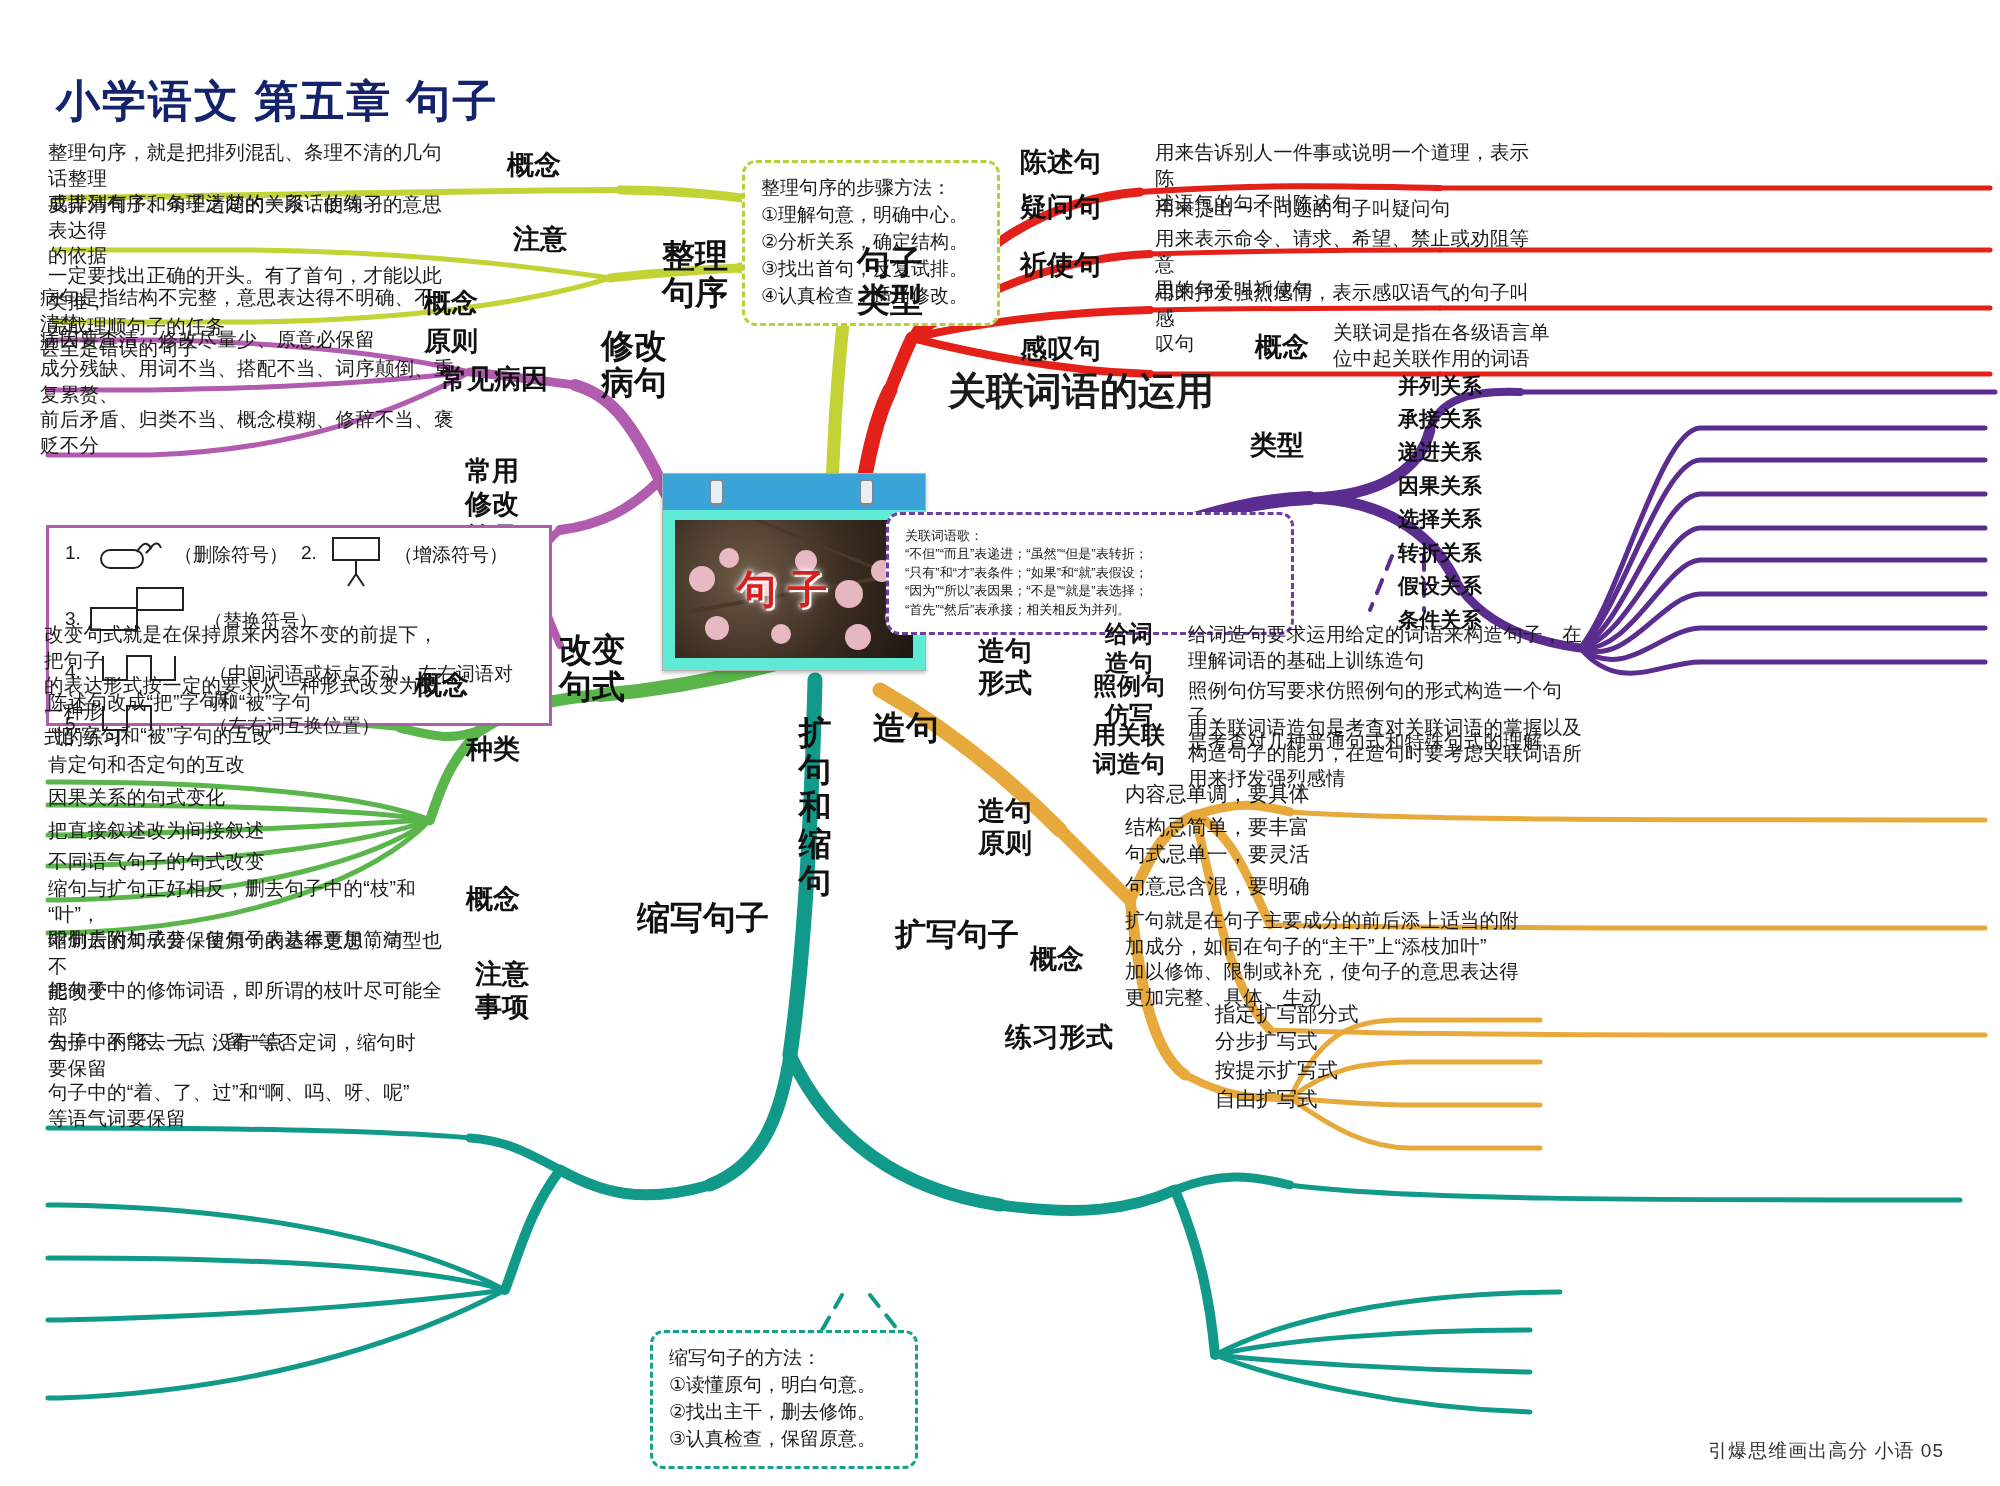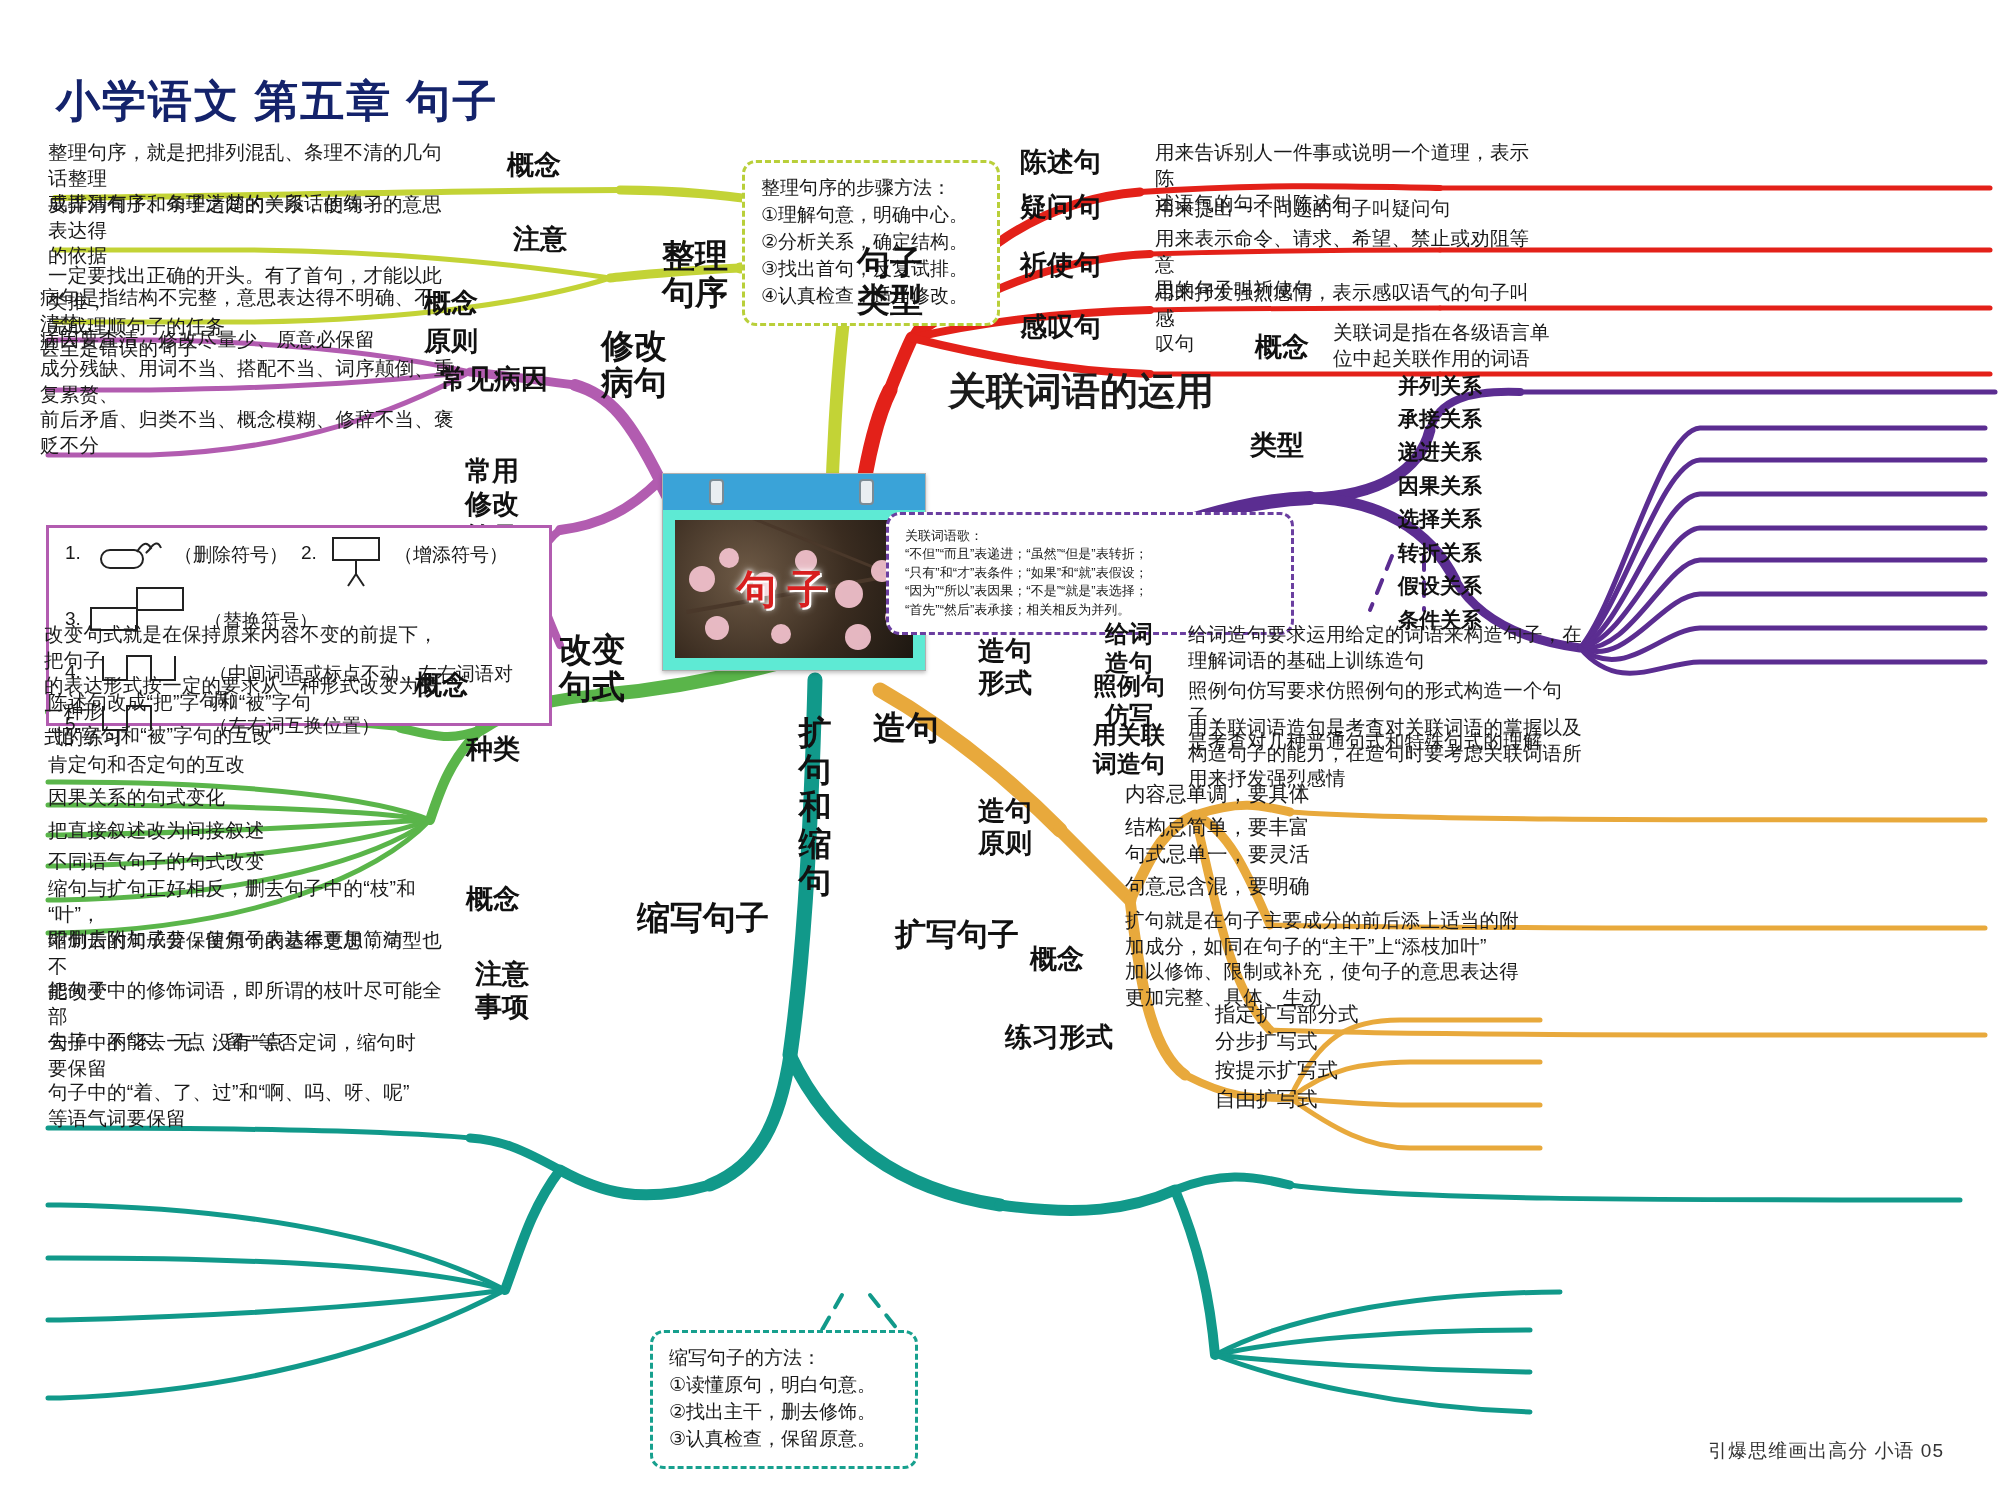--- a/index.html
+++ b/index.html
@@ -292,21 +292,21 @@
 
   <div class="lbl branchname" style="left:790px;top:715px;width:50px;text-align:center;line-height:1.12;">扩句
 和缩
 句</div>
 
   <div class="lbl branchname" style="left:845px;top:245px;width:90px;text-align:center;">句子
 类型</div>
   <div class="lbl node" style="left:1020px;top:145px;">陈述句</div>
   <div class="lbl node" style="left:1020px;top:190px;">疑问句</div>
   <div class="lbl node" style="left:1020px;top:248px;">祈使句</div>
-  <div class="lbl node" style="left:1020px;top:268px;margin-top:42px;">感叹句</div>
+  <div class="lbl node" style="left:1020px;top:268px;margin-top:64px;">感叹句</div>
   <div class="lbl para" style="left:1155px;top:140px;width:390px;">用来告诉别人一件事或说明一个道理，表示陈
 述语气的句子叫陈述句</div>
   <div class="lbl para" style="left:1155px;top:196px;width:390px;">用来提出一个问题的句子叫疑问句</div>
   <div class="lbl para" style="left:1155px;top:226px;width:390px;">用来表示命令、请求、希望、禁止或劝阻等意
 思的句子叫祈使句</div>
   <div class="lbl para" style="left:1155px;top:280px;width:390px;">用来抒发强烈感情，表示感叹语气的句子叫感
 叹句</div>
 
   <div class="lbl" style="left:948px;top:366px;font-size:38px;font-weight:700;">关联词语的运用</div>
   <div class="lbl node" style="left:1255px;top:330px;">概念</div>

